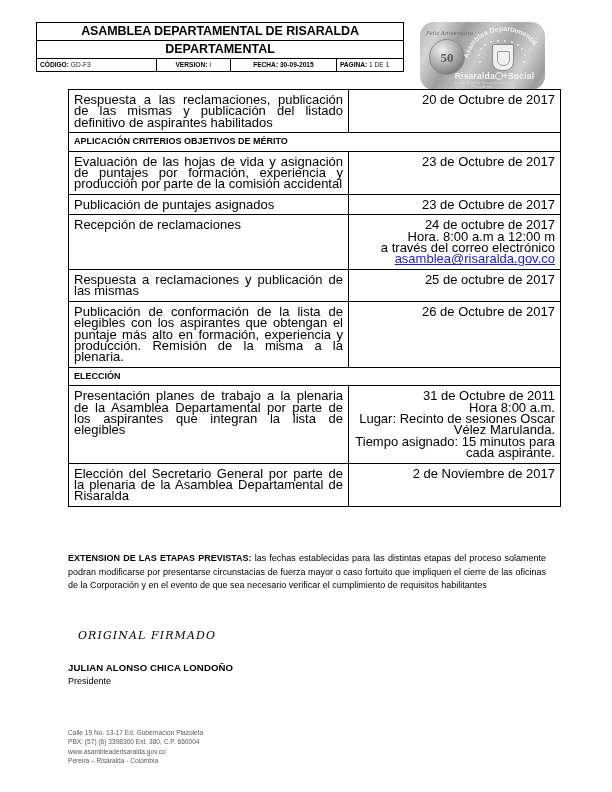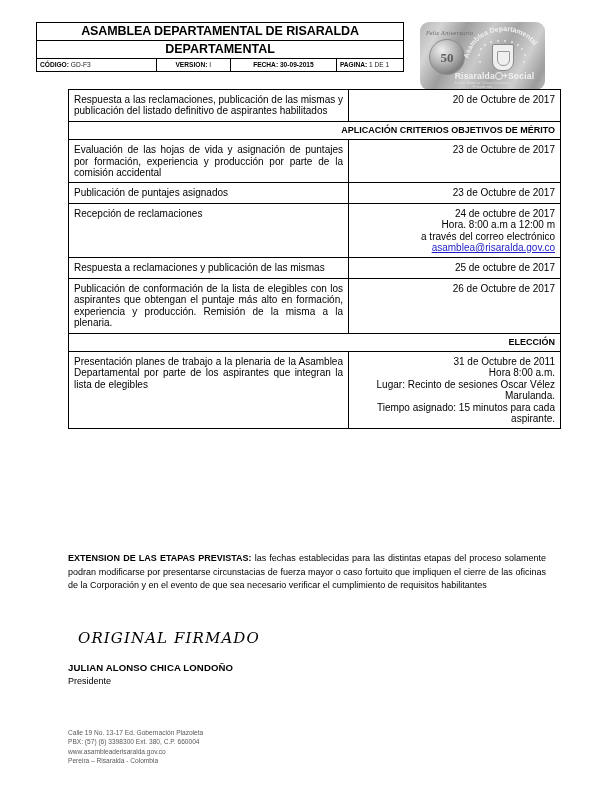--- a/index.html
+++ b/index.html
@@ -62,21 +62,21 @@
   .hdr-meta .v { font-weight: normal; color: #1a1a1a; }
   .hdr-meta .ctr { text-align: center; padding-left: 0; }
 
   
   .logo-box {
     position: absolute;
     left: 412px;
     top: 8px;
     width: 125px;
     height: 68px;
-    border-radius: 9px;
+    border-radius: 14px;
     background: linear-gradient(118deg,#b5b5b5 0%,#d4d4d4 14%,#9e9e9e 30%,#c9c9c9 47%,#a6a6a6 62%,#cfcfcf 78%,#9c9c9c 92%,#bdbdbd 100%);
     overflow: hidden;
   }
   .logo-seal {
     position: absolute;
     left: 9px;
     top: 17px;
     width: 34px;
     height: 34px;
     border-radius: 50%;
@@ -197,31 +197,31 @@
     position: absolute;
     left: 68px;
     top: 89px;
     width: 470px;
     border-collapse: collapse;
     table-layout: fixed;
   }
   .main-table td {
     border: 1px solid #000;
     vertical-align: top;
-    font-size: 10px;
+    font-size: 13px;
     line-height: 11.4px;
     padding: 4px 5px 4px 5px;
   }
   .col-task { width: 269px; text-align: justify; text-justify: inter-word; }
   .col-date { width: 201px; text-align: right; padding-left: 4px; padding-right: 4px; }
   .section-row td {
     font-weight: bold;
     font-size: 9px;
     padding: 3px 5px 3px 5px;
-    text-align: right;
+    text-align: left;
   }
   .cell-line { display: block; }
   .email-link {
     color: #1c1cc8;
     text-decoration: underline;
   }
 
   
   .extension-para {
     position: absolute;
@@ -235,21 +235,21 @@
   }
   .extension-para b { font-weight: bold; }
 
   
   .sig-original {
     position: absolute;
     left: 78px;
     top: 629px;
     font-family: "DejaVu Serif", serif;
     font-style: italic;
-    font-size: 15px;
+    font-size: 11px;
     letter-spacing: 1.1px;
     text-align: right;
   }
   .sig-name {
     position: absolute;
     left: 68px;
     top: 662px;
     font-size: 9.6px;
     font-weight: bold;
     letter-spacing: 0.1px;
@@ -400,20 +400,26 @@
     <tr>
       <td class="col-task">Presentación planes de trabajo a la plenaria de la Asamblea Departamental por parte de los aspirantes que integran la lista de elegibles</td>
       <td class="col-date">
         <span class="cell-line">31  de Octubre  de 2011</span>
         <span class="cell-line">Hora 8:00 a.m.</span>
         <span class="cell-line">Lugar: Recinto de sesiones Oscar Vélez Marulanda.</span>
         <span class="cell-line">Tiempo asignado: 15 minutos para cada aspirante.</span>
       </td>
     </tr>
 
+    <tr>
+      <td class="col-task">Elección del Secretario General por parte de la plenaria de la Asamblea Departamental de Risaralda</td>
+      <td class="col-date">
+        <span class="cell-line">2  de Noviembre de 2017</span>
+      </td>
+    </tr>
 
   </tbody>
 </table>
 
 <div class="extension-para">
   <b>EXTENSION DE LAS ETAPAS PREVISTAS:</b><span> las fechas establecidas para las distintas etapas del proceso solamente podran modificarse por presentarse circunstacias de fuerza mayor o caso fortuito que impliquen el cierre de las oficinas de la Corporación y en el evento de que sea necesario verificar el cumplimiento de requisitos habilitantes</span>
 </div>
 
 <div class="sig-original">ORIGINAL FIRMADO</div>
 <div class="sig-name">JULIAN ALONSO CHICA LONDOÑO</div>

